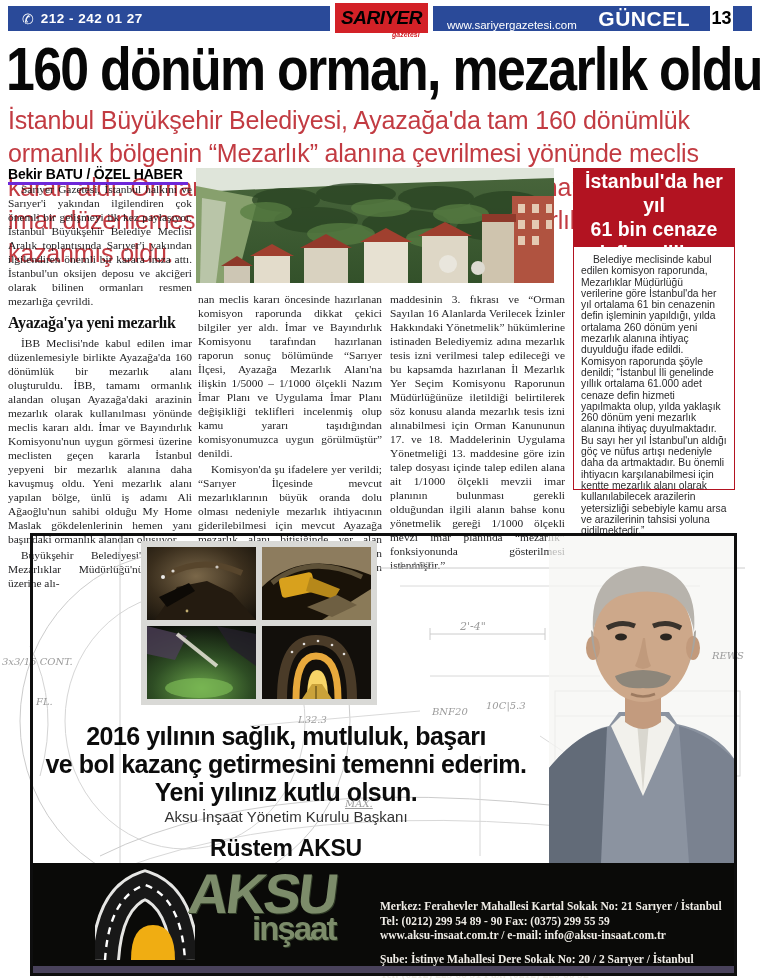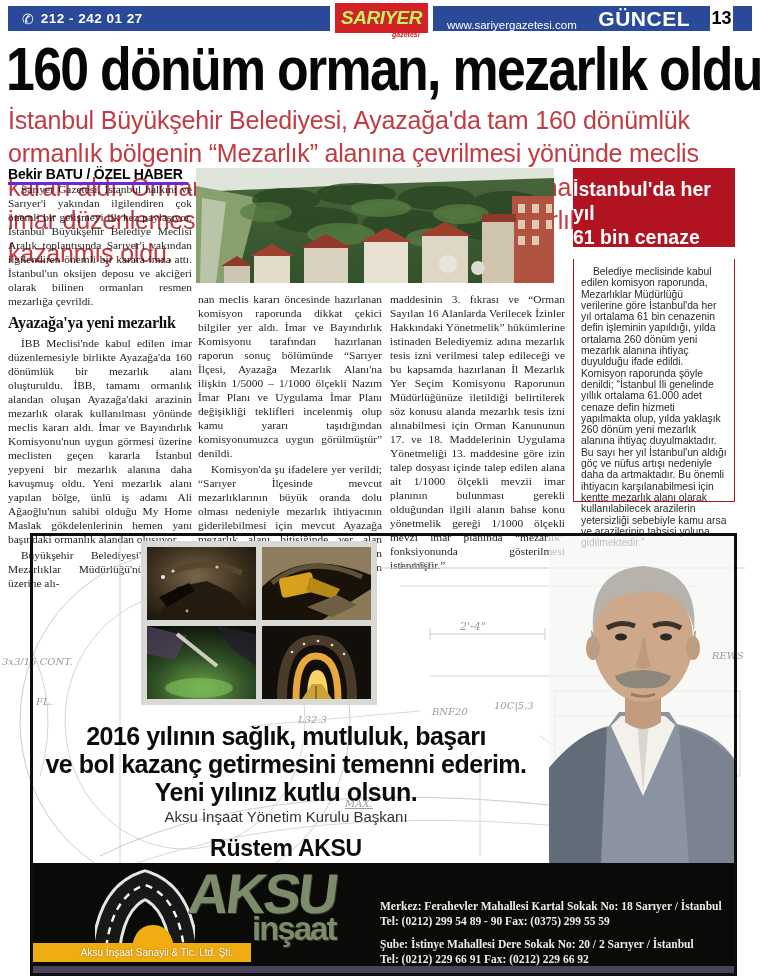--- a/index.html
+++ b/index.html
@@ -6,21 +6,21 @@
   #page{position:relative;width:776px;height:980px;background:#ffffff;overflow:hidden;
         font-family:"Liberation Sans",sans-serif;}
 
   
   .hbar{position:absolute;background:#2a4a99;height:25px;top:6px;color:#fff;}
   #hbar-left{left:8px;width:322px;display:flex;align-items:center;}
   #hbar-left .phone-ic{font-size:14px;margin:0 7px 0 14px;}
   #hbar-left .phone-no{font-size:13.5px;font-weight:bold;letter-spacing:.5px;}
   #logo-box{position:absolute;left:335px;top:3px;width:93px;height:30px;background:#d32127;
             display:flex;align-items:center;justify-content:center;}
-  #logo-box .logo-txt{color:#bef264;font-weight:bold;font-style:italic;font-size:19px;letter-spacing:-0.5px;}
+  #logo-box .logo-txt{color:#000000;font-weight:bold;font-style:italic;font-size:19px;letter-spacing:-0.5px;}
   #logo-sub{position:absolute;left:392px;top:31px;color:#d32127;font-size:7px;font-style:italic;font-weight:bold;}
   #hbar-right{left:433px;width:277px;display:flex;align-items:flex-end;justify-content:space-between;}
   #hbar-right .site{font-size:11.5px;margin-left:14px;}
   #hbar-right .section{font-size:21px;font-weight:bold;letter-spacing:.5px;margin-right:20px;}
   #page-no{position:absolute;left:711px;top:6px;width:21px;height:25px;line-height:25px;
            text-align:center;font-size:18px;font-weight:bold;color:#000;}
   #corner-sq{position:absolute;left:733px;top:6px;width:19px;height:25px;background:#2a4a99;}
 
   
   #headline{position:absolute;left:6px;top:34px;font-size:61px;font-weight:bold;color:#070707;
@@ -38,32 +38,32 @@
   #col1{left:8px;top:182px;width:184px;}
   #col1 .subhead{font-size:16px;font-weight:bold;margin:5px 0 3px 0;letter-spacing:-0.3px;color:#111;}
   #col2{left:198px;top:292px;width:184px;}
   #col3{left:390px;top:292px;width:175px;}
 
   
   #article-photo{position:absolute;left:196px;top:168px;width:358px;height:115px;}
 
   
   #sidebar-red{position:absolute;left:573px;top:168px;width:162px;height:79px;background:#b21321;
-               color:#fff;font-weight:bold;font-size:19.5px;line-height:24px;padding-top:9px;
+               color:#fff;text-align:center;font-weight:bold;font-size:19.5px;line-height:24px;padding-top:1px;
                box-sizing:border-box;}
   #sidebar-box{position:absolute;left:573px;top:247px;width:162px;height:243px;border:1px solid #b21321;
-               border-top:none;background:#fff;box-sizing:border-box;padding:7px 7px 0 7px;margin-top:12px;}
+               border-top:none;background:#fff;box-sizing:border-box;padding:7px 7px 0 7px;}
   #sidebar-box .sb-body{font-size:10.3px;line-height:11.3px;color:#2a2a2c;text-indent:12px;}
 
   
   #blueprint{position:absolute;left:0;top:526px;width:758px;height:372px;z-index:0;}
   .bp-label{position:absolute;font-family:"DejaVu Serif",serif;font-style:italic;color:#9b9b9b;
             font-size:10px;z-index:2;white-space:nowrap;}
   #bp1{left:398px;top:560px;} #bp2{left:460px;top:620px;font-size:11px;}
-  #bp3{left:486px;top:700px;margin-left:8px;} #bp4{left:345px;top:798px;text-decoration:underline;}
+  #bp3{left:486px;top:700px;} #bp4{left:345px;top:798px;text-decoration:underline;}
   #bp5{left:36px;top:696px;}  #bp6{left:2px;top:656px;}
   #bp7{left:298px;top:714px;} #bp8{left:432px;top:706px;}
   #bp9{left:712px;top:650px;}
 
   #ad-frame{position:absolute;left:30px;top:533px;width:707px;height:443px;border:3px solid #0e0e0e;
             box-sizing:border-box;z-index:3;pointer-events:none;}
 
   #tunnel-grid{position:absolute;left:141px;top:541px;width:236px;height:164px;background:#d9d9d6;z-index:1;}
   .cell{position:absolute;width:109px;height:73px;}
   #cell-tl{left:6px;top:6px;} #cell-tr{left:121px;top:6px;}
@@ -328,27 +328,25 @@
 
   <div id="black-strip">
     <svg id="road-logo" viewBox="0 0 100 93">
       <path d="M10,93 Q14,30 50,18 Q86,30 90,93" stroke="#e6e6e4" stroke-width="30" fill="none"></path>
       <path d="M10,93 Q14,30 50,18 Q86,30 90,93" stroke="#181818" stroke-width="24" fill="none"></path>
       <path d="M10,93 Q14,30 50,18 Q86,30 90,93" stroke="#ffffff" stroke-width="2.4" fill="none" stroke-dasharray="7 6"></path>
       <path d="M36,93 Q36,58 58,58 Q80,58 80,93 Z" fill="#f0ad12"></path>
     </svg>
     <div id="aksu-word">AKSU</div>
     <div id="insaat-word">inşaat</div>
-    <div id="yellow-bar">
-      <span>Aksu İnşaat Sanayii &amp; Tic. Ltd. Şti.</span>
-    </div>
     <div id="contact">
       <div class="grp1">
-        <div>Merkez: Ferahevler Mahallesi Kartal Sokak No: 18 Sarıyer / İstanbul</div>
+        <div>Merkez: Ferahevler Mahallesi Kartal Sokak No: 21 Sarıyer / İstanbul</div>
         <div>Tel: (0212) 299 54 89 - 90  Fax: (0375) 299 55 59</div>
+        <div>www.aksu-insaat.com.tr / e-mail: info@aksu-insaat.com.tr</div>
       </div>
       <div class="grp2">
         <div>Şube: İstinye Mahallesi Dere Sokak No: 20 / 2 Sarıyer / İstanbul</div>
         <div>Tel: (0212) 229 66 91  Fax: (0212) 229 66 92</div>
       </div>
     </div>
   </div>
   <div id="purple-bar"></div>
 
   <div id="ad-frame"></div>

